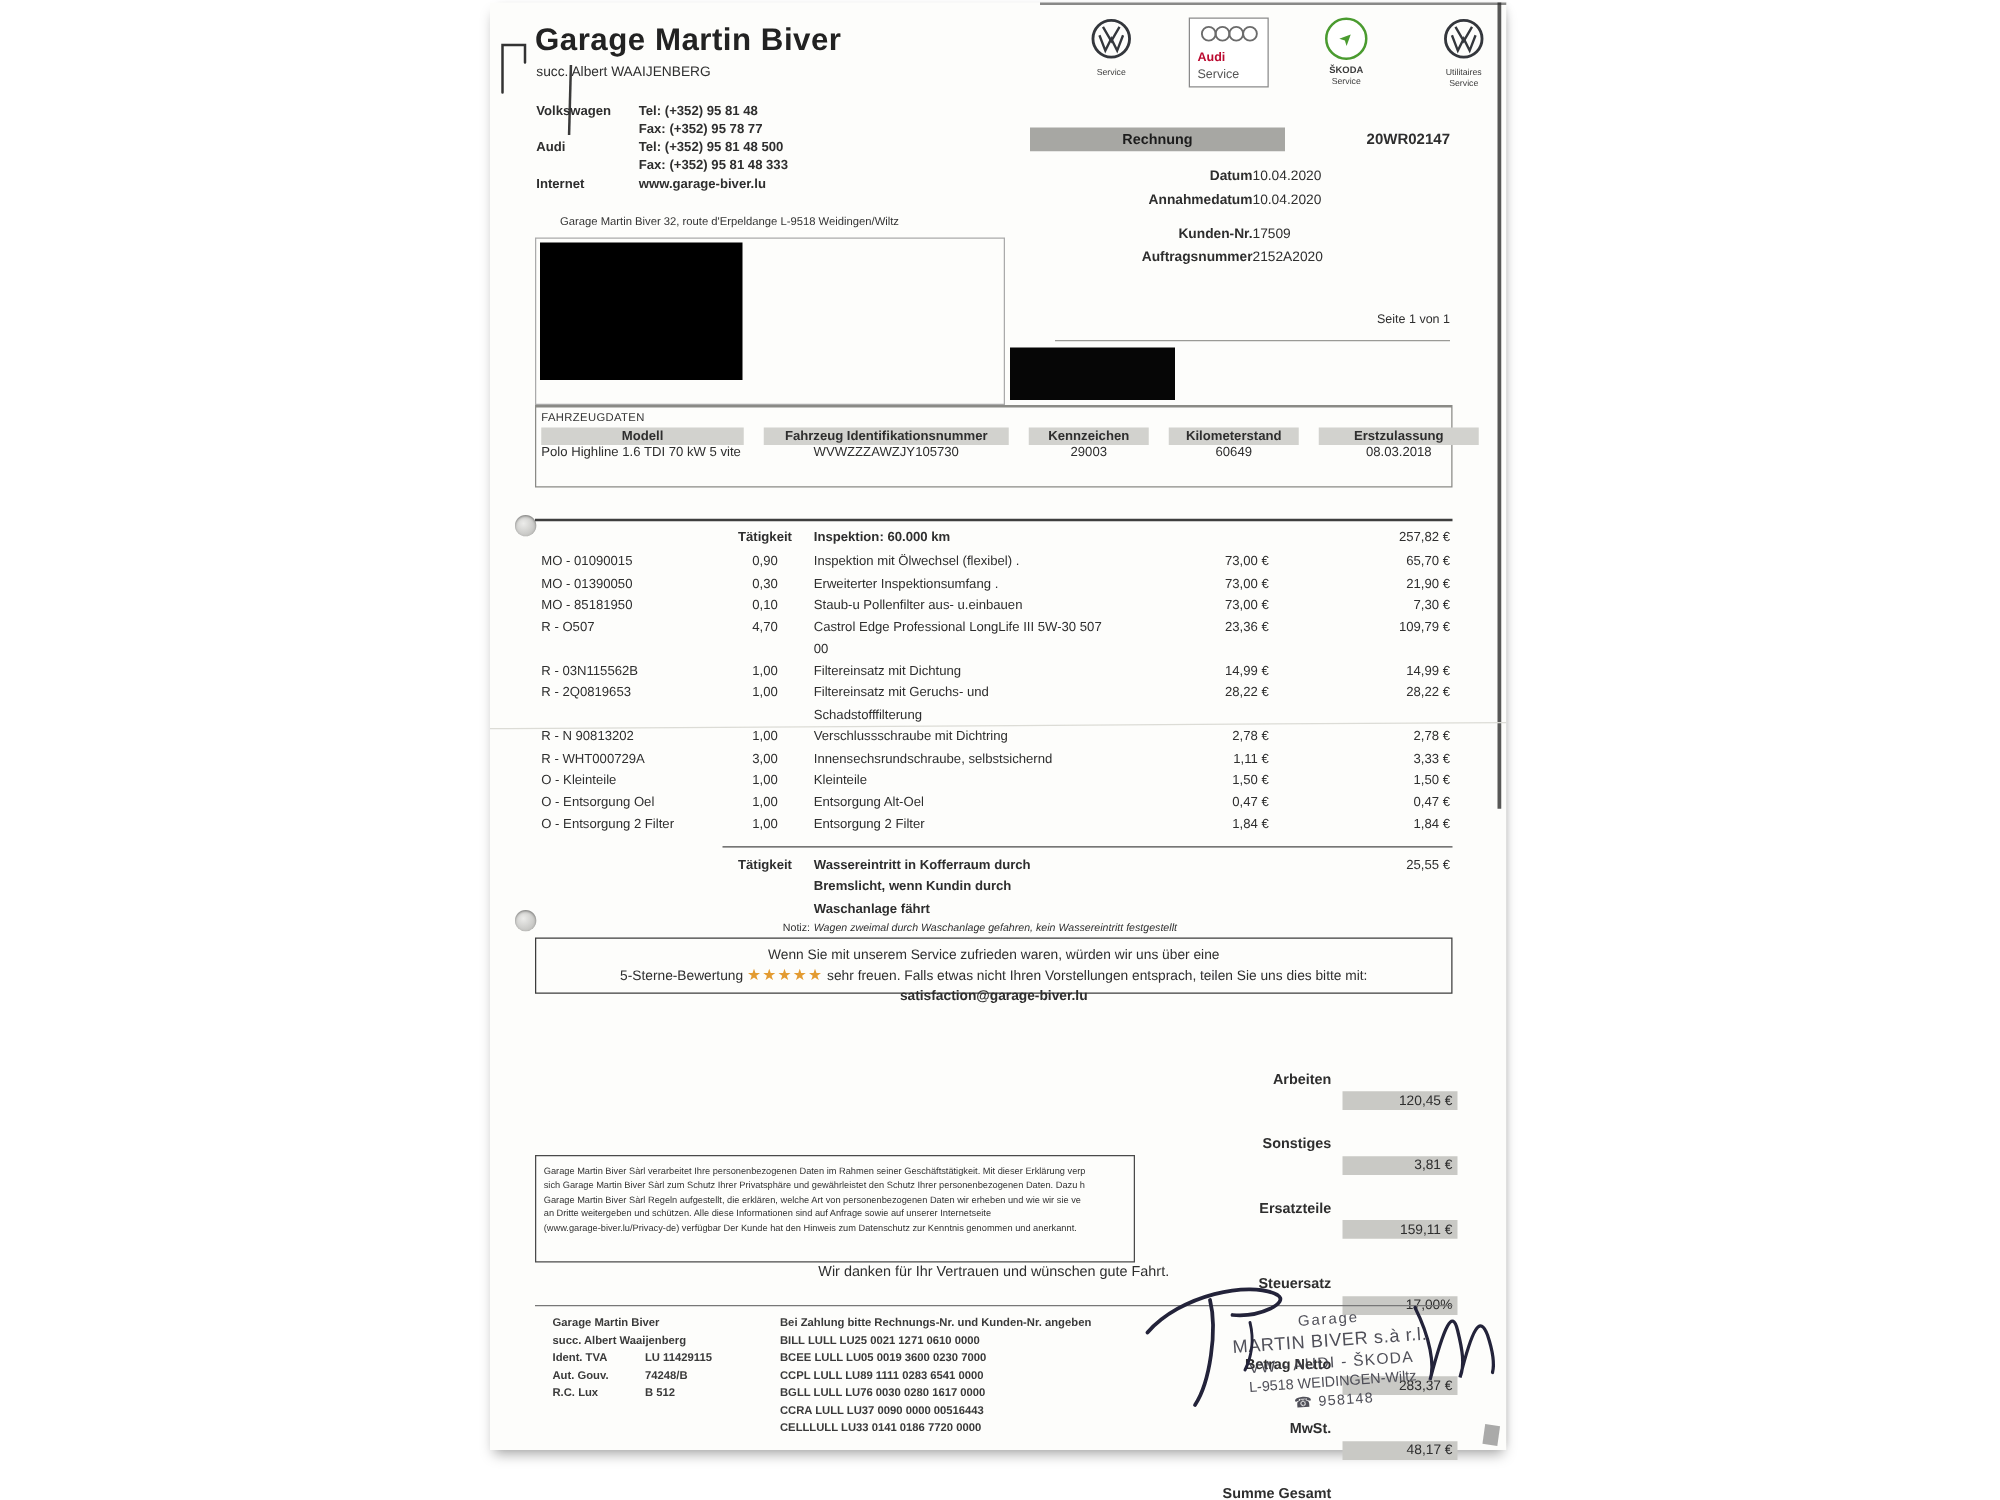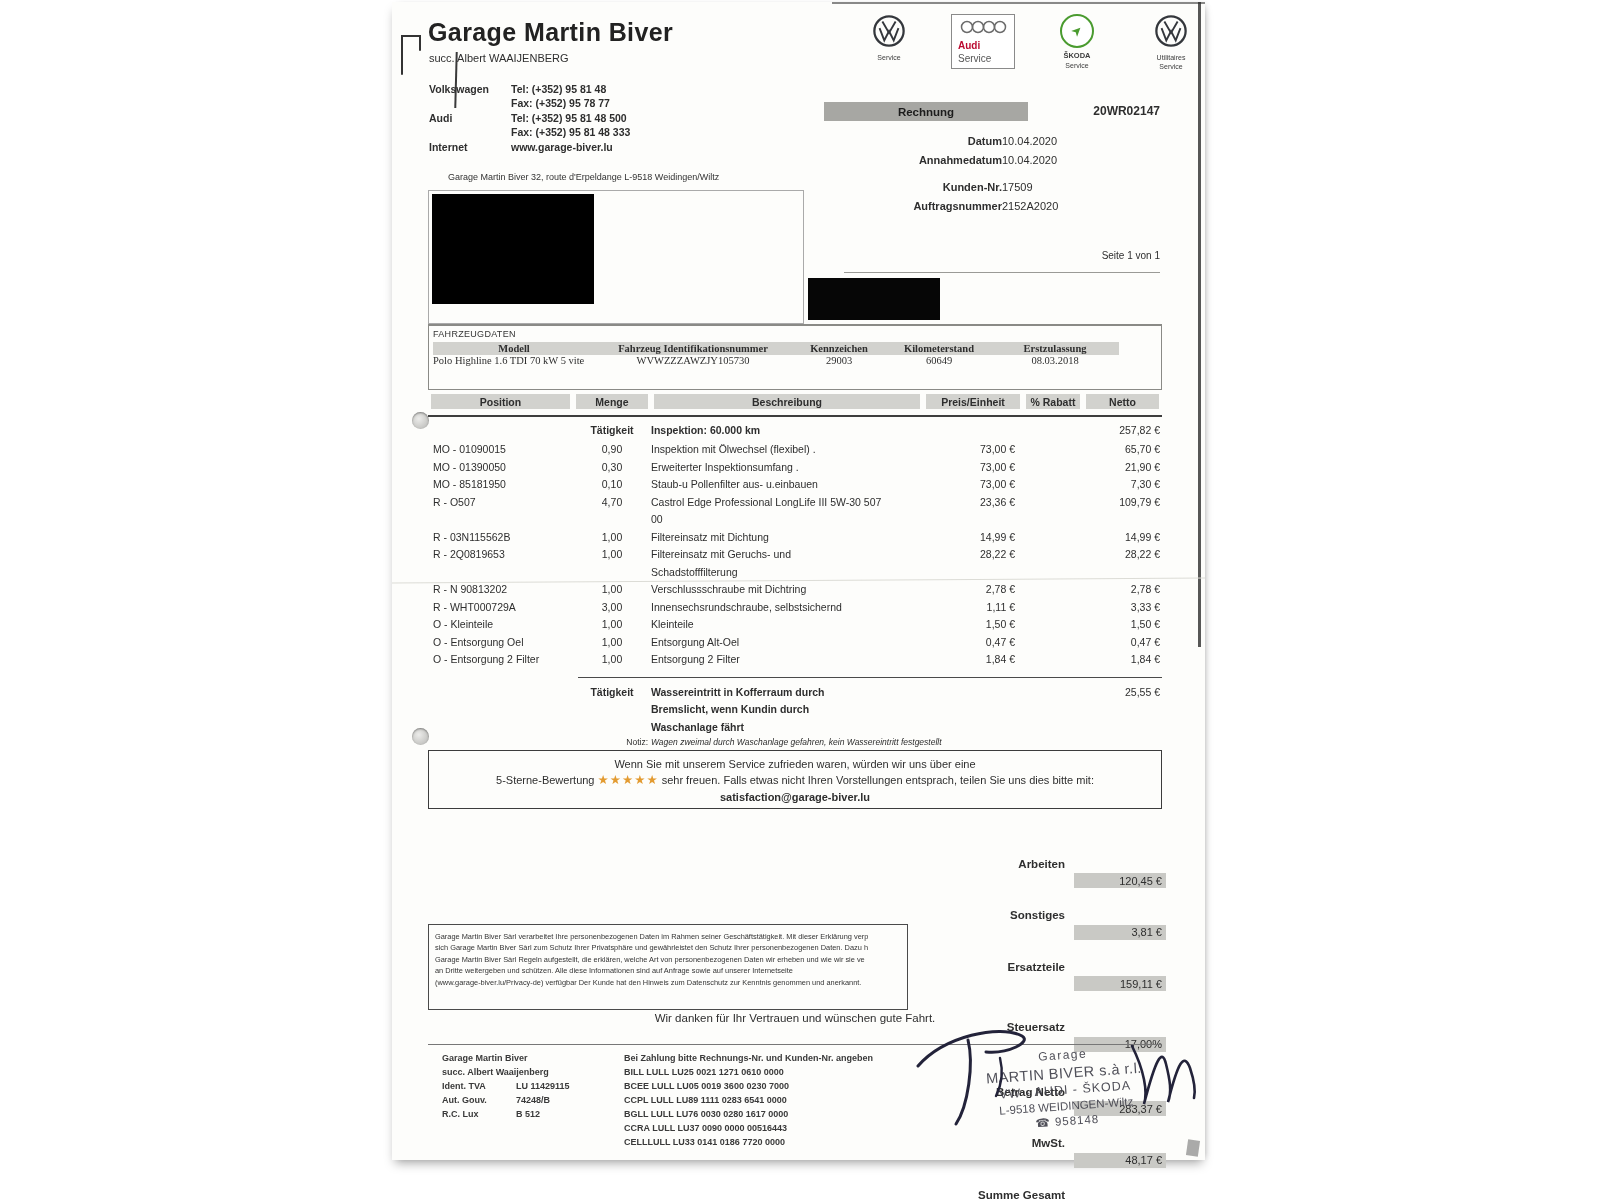--- a/index.html
+++ b/index.html
@@ -59,21 +59,21 @@
   .meta-rule{left:452px;top:270px;width:316px;border-top:1px solid #9a9a96;}
 
   .addr-window{left:36px;top:188px;width:374px;height:132px;border:1px solid #aaa;background:#fdfdfb;}
   .redact1{left:40px;top:192px;width:162px;height:110px;background:#000;}
   .redact2{left:416px;top:276px;width:132px;height:42px;background:#060606;}
 
   
   .vehicle-box{left:36px;top:322px;width:734px;height:66px;border:1px solid #8a8a86;border-top-width:2px;
     padding:3px 4px;box-sizing:border-box;}
   .vehicle-title{font-size:9px;letter-spacing:.3px;color:#333;margin-bottom:3px;}
-  .vehicle-grid{display:grid;grid-template-columns:162px 196px 96px 104px 128px;column-gap:0;font-family:Liberation Serif, serif;}
+  .vehicle-grid{display:grid;grid-template-columns:162px 196px 96px 104px 128px;column-gap:16px;}
   .vcell-h{background:#d2d2ce;text-align:center;font-weight:bold;font-size:10.5px;padding:1px 0;white-space:nowrap;overflow:hidden;}
   .vcell-v{text-align:center;font-size:10.5px;padding-top:0;white-space:nowrap;overflow:hidden;}
   .vcell-v.first{text-align:left;}
 
   
   .items-head{left:36px;top:392px;width:734px;display:grid;grid-template-columns:145px 78px 272px 100px 60px 79px;}
   .icell-h{background:#d2d2ce;font-weight:bold;font-size:10.5px;text-align:center;padding:1.5px 0;margin:0 3px;white-space:nowrap;}
   .items-rule{left:36px;top:413px;width:734px;border-top:2px solid #3e3e3e;}
   .items-body{left:36px;top:420px;width:734px;font-size:10.5px;}
   .irow{display:grid;grid-template-columns:145px 78px 272px 100px 60px 79px;line-height:17.5px;}
@@ -83,21 +83,21 @@
   .c-price{text-align:right;padding-right:8px;}
   .c-net{text-align:right;padding-right:2px;}
   .sect .c-qty,.sect .c-desc{font-weight:bold;}
   .irow.pad{margin-bottom:1.5px;}
   .items-div{margin:8px 0 6px 150px;width:584px;border-top:1.5px solid #4a4a4a;}
   .note{font-size:8.5px;line-height:13px;}
   .note .c-qty{text-align:right;padding-right:3px;}
   .note .c-desc{font-style:italic;grid-column:3/6;}
 
   
-  .review{left:36px;top:748px;width:734px;height:59px;border:1.5px solid #3c3c3c;text-align:center;
+  .review{left:36px;top:748px;width:734px;height:45px;border:1.5px solid #3c3c3c;text-align:center;
     font-size:11px;padding-top:6px;box-sizing:border-box;line-height:1.4;background:#fdfdfb;}
   .stars{color:#e39b31;letter-spacing:1px;font-size:12.5px;}
   .review-email{font-weight:bold;}
 
   
   .totals{left:498px;top:837px;width:276px;}
   .trow{display:flex;align-items:center;margin-bottom:2.5px;}
   .tlabel{flex:1;text-align:right;font-weight:bold;font-size:11.5px;padding-right:9px;white-space:nowrap;}
   .tval{width:92px;background:#c9c9c5;text-align:right;font-size:11px;padding:1.5px 4px 1.5px 0;box-sizing:border-box;margin-top:34px;}
   .tgap1{height:9px;} .tgap2{height:13px;}
@@ -249,28 +249,20 @@
     </div>
     <div class="vehicle-grid">
       <div class="vcell-v first">Polo Highline 1.6 TDI 70 kW 5 vite</div>
       <div class="vcell-v">WVWZZZAWZJY105730</div>
       <div class="vcell-v">29003</div>
       <div class="vcell-v">60649</div>
       <div class="vcell-v">08.03.2018</div>
     </div>
   </div>
 
-  <div class="abs items-head">
-    <div class="icell-h">Position</div>
-    <div class="icell-h">Menge</div>
-    <div class="icell-h">Beschreibung</div>
-    <div class="icell-h">Preis/Einheit</div>
-    <div class="icell-h">% Rabatt</div>
-    <div class="icell-h">Netto</div>
-  </div>
   <div class="abs items-rule"></div>
 
   <div class="abs items-body">
 
     <div class="irow sect pad">
       <span class="c-pos"></span>
       <span class="c-qty">Tätigkeit</span>
       <span class="c-desc">Inspektion: 60.000 km</span>
       <span class="c-price"></span>
       <span class="c-rab"></span>

